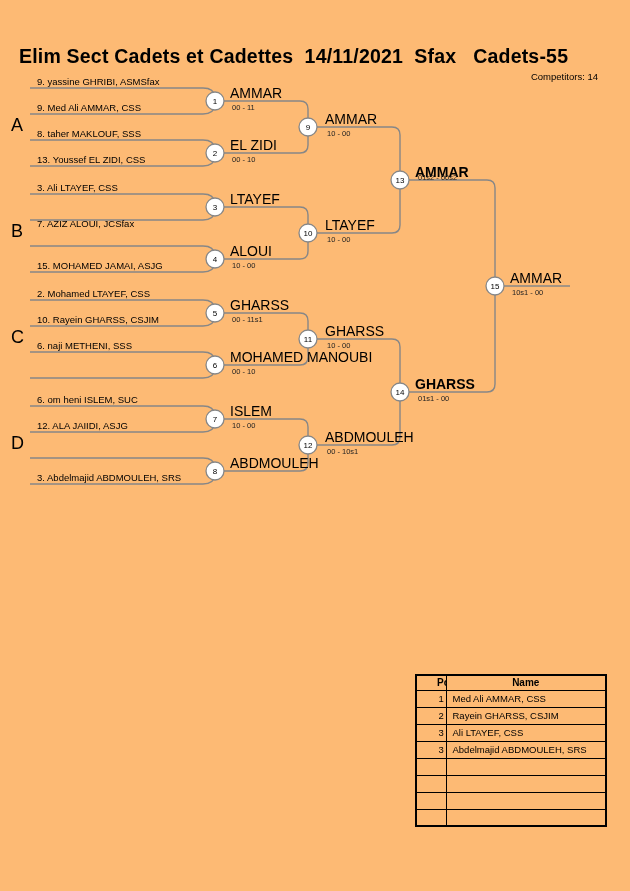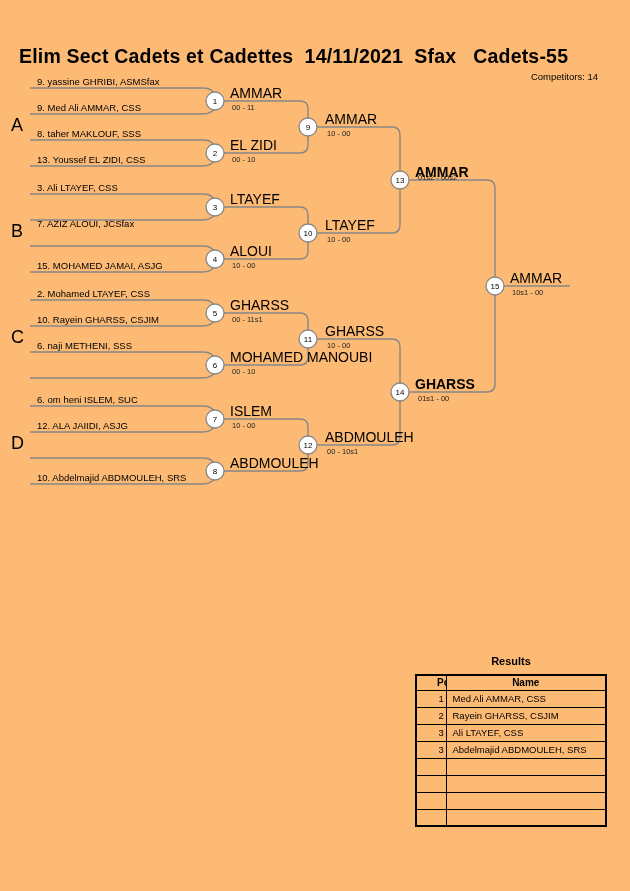--- a/index.html
+++ b/index.html
@@ -140,21 +140,21 @@
   <div class="player" style="left:37px;top:182px">3. Ali LTAYEF, CSS</div>
   <div class="player" style="left:37px;top:208px"></div>
   <div class="player" style="left:37px;top:218px">7. AZIZ ALOUI, JCSfax</div>
   <div class="player" style="left:37px;top:260px">15. MOHAMED JAMAI, ASJG</div>
   <div class="player" style="left:37px;top:288px">2. Mohamed LTAYEF, CSS</div>
   <div class="player" style="left:37px;top:314px">10. Rayein GHARSS, CSJIM</div>
   <div class="player" style="left:37px;top:340px">6. naji METHENI, SSS</div>
   <div class="player" style="left:37px;top:394px">6. om heni ISLEM, SUC</div>
   <div class="player" style="left:37px;top:420px">12. ALA JAIIDI, ASJG</div>
   <div class="player" style="left:37px;top:446px"></div>
-  <div class="player" style="left:37px;top:472px">10. Abdelmajid ABDMOULEH, SRS</div>
+  <div class="player" style="left:37px;top:472px">3. Abdelmajid ABDMOULEH, SRS</div>
 
   <div class="wname" style="left:230px;top:88px">AMMAR</div>
   <div class="score" style="left:232px;top:104px">00 - 11</div>
   <div class="wname" style="left:230px;top:140px">EL ZIDI</div>
   <div class="score" style="left:232px;top:156px">00 - 10</div>
   <div class="wname" style="left:230px;top:194px">LTAYEF</div>
   <div class="score" style="left:232px;top:210px"></div>
   <div class="wname" style="left:230px;top:246px">ALOUI</div>
   <div class="score" style="left:232px;top:262px">10 - 00</div>
   <div class="wname" style="left:230px;top:300px">GHARSS</div>
@@ -173,21 +173,20 @@
   <div class="score" style="left:327px;top:342px">10 - 00</div>
   <div class="wname" style="left:325px;top:432px">ABDMOULEH</div>
   <div class="score" style="left:327px;top:448px">00 - 10s1</div>
   <div class="wname bold" style="left:415px;top:167px">AMMAR</div>
   <div class="score" style="left:418px;top:174px">01s2 - 00s2</div>
   <div class="wname bold" style="left:415px;top:379px">GHARSS</div>
   <div class="score" style="left:418px;top:395px">01s1 - 00</div>
   <div class="wname" style="left:510px;top:273px">AMMAR</div>
   <div class="score" style="left:512px;top:289px">10s1 - 00</div>
 
-  <div class="results-title">Results</div>
   <table class="results">
     <thead>
       <tr>
         <th class="pos">Pos</th>
         <th class="name">Name</th>
       </tr>
     </thead>
     <tbody>
       <tr>
         <td class="pos">1</td>

